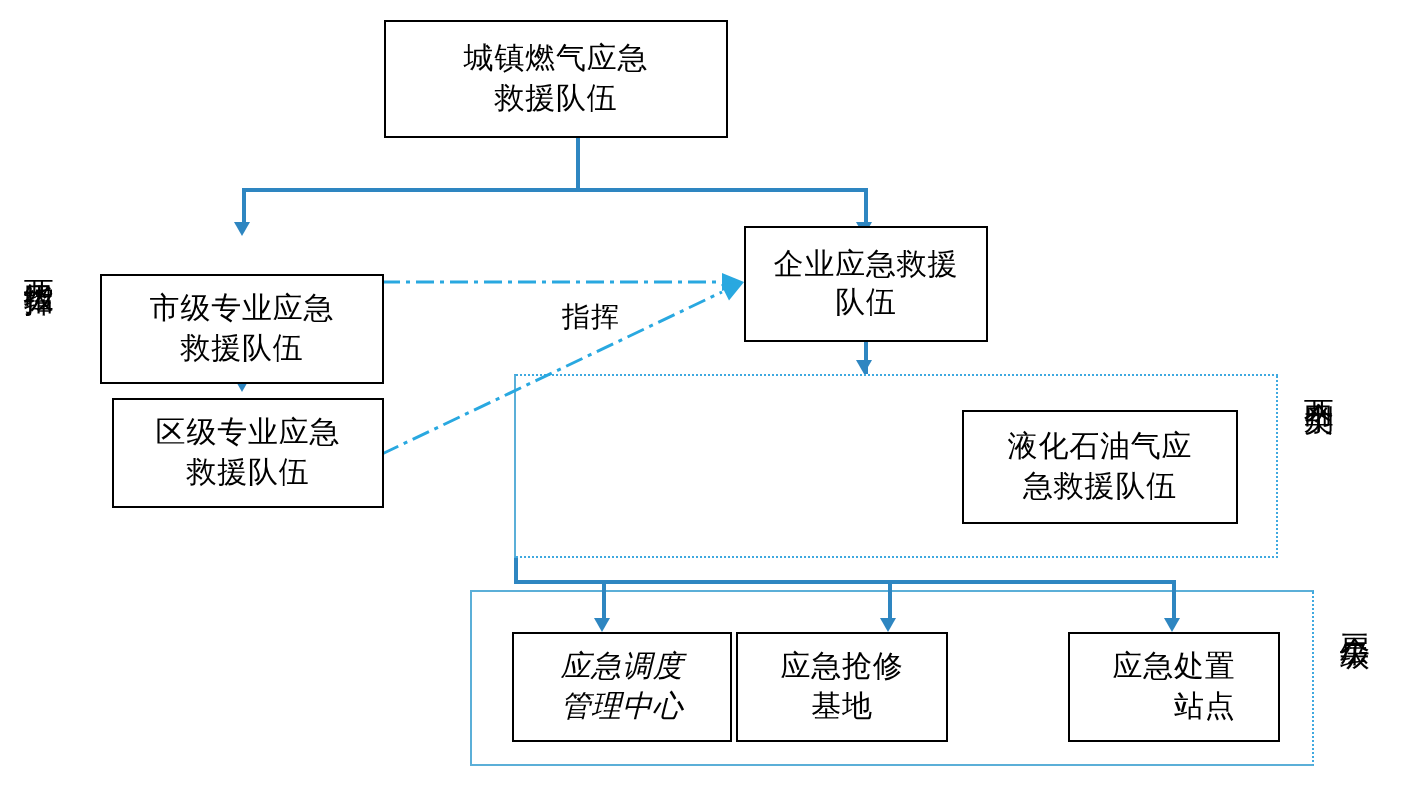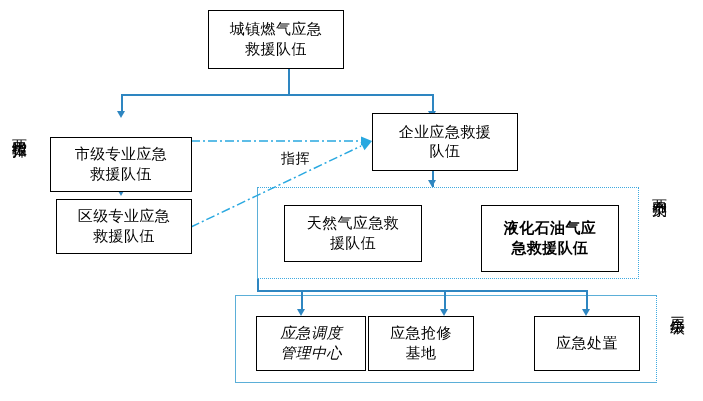--- a/index.html
+++ b/index.html
@@ -128,56 +128,50 @@
 
   <svg class="cmd" style="left:0;top:0;width:703px;height:401px;">
     <line x1="191" y1="141" x2="362" y2="141"></line>
     <polygon points="372,141 361,136.5 361,145.5"></polygon>
     <line x1="191" y1="227" x2="361" y2="146"></line>
     <polygon points="372,141 360.5,142.2 364.5,150.3"></polygon>
   </svg>
 
   <div class="edge-label" style="left:233px;top:150px;">指挥</div>
 
-  <div class="node" style="left:208px;top:10px;width:136px;height:59px;">
+  <div class="node" style="left:192px;top:10px;width:172px;height:59px;">
     <div>
       <span>城镇燃气应急</span>
       <span>救援队伍</span>
     </div>
   </div>
 
   <div class="node" style="left:50px;top:113px;width:142px;height:55px;margin-top:24px;">
     <div>
       <span>市级专业应急</span>
       <span>救援队伍</span>
     </div>
   </div>
 
   <div class="node" style="left:56px;top:199px;width:136px;height:55px;">
     <div>
       <span>区级专业应急</span>
       <span>救援队伍</span>
     </div>
   </div>
 
-  <div class="node" style="left:372px;top:113px;width:146px;height:58px;">
+  <div class="node" style="left:372px;top:113px;width:122px;height:58px;">
     <div>
       <span>企业应急救援</span>
       <span>队伍</span>
     </div>
   </div>
 
-  <div class="node" style="left:284px;top:205px;width:138px;height:57px;">
-    <div>
-      <span>天然气应急救</span>
-      <span>援队伍</span>
-    </div>
-  </div>
-
-  <div class="node" style="left:481px;top:205px;width:138px;height:67px;font-weight:bold;">
+
+  <div class="node" style="left:481px;top:205px;width:138px;height:57px;">
     <div>
       <span>液化石油气应</span>
       <span>急救援队伍</span>
     </div>
   </div>
 
   <div class="node" style="left:256px;top:316px;width:110px;height:55px;font-style:italic;">
     <div>
       <span>应急调度</span>
       <span>管理中心</span>
@@ -187,20 +181,21 @@
   <div class="node" style="left:368px;top:316px;width:106px;height:55px;">
     <div>
       <span>应急抢修</span>
       <span>基地</span>
     </div>
   </div>
 
   <div class="node" style="left:534px;top:316px;width:106px;height:55px;text-align:right;">
     <div>
       <span>应急处置</span>
+      <span>站点</span>
     </div>
   </div>
 
   <div class="vlabel" style="left:10px;top:128px;">两级指挥</div>
 
   <div class="vlabel" style="left:650px;top:188px;">两个类别</div>
 
   <div class="vlabel" style="left:668px;top:305px;">三个层级</div>
 
 </div>

